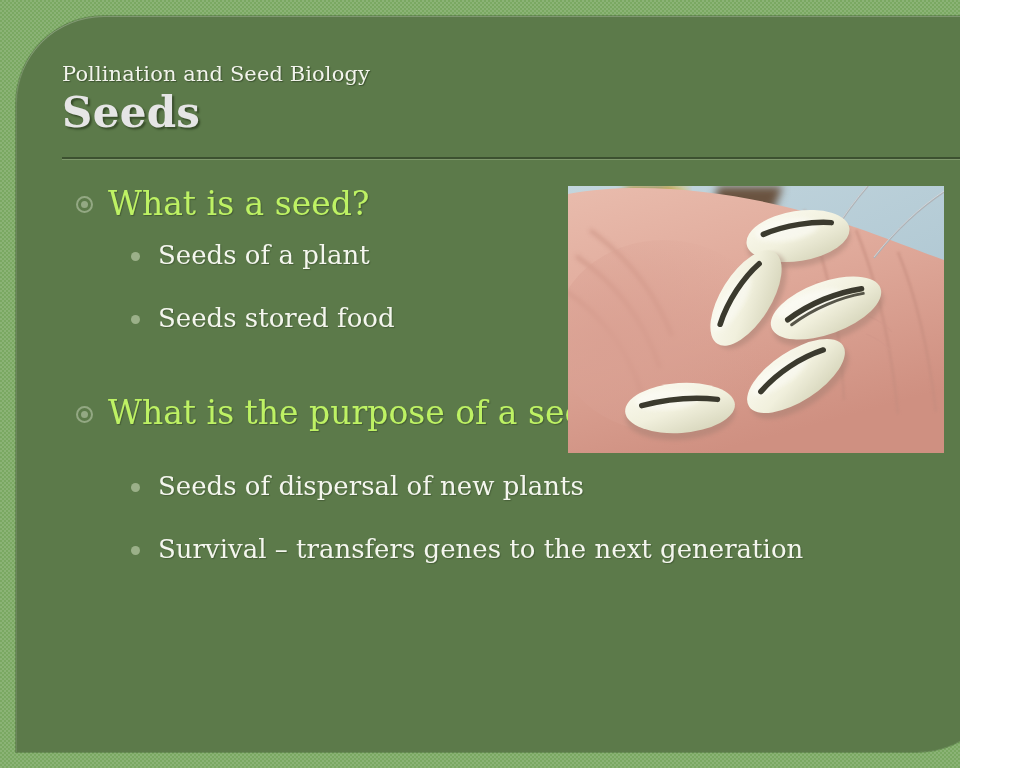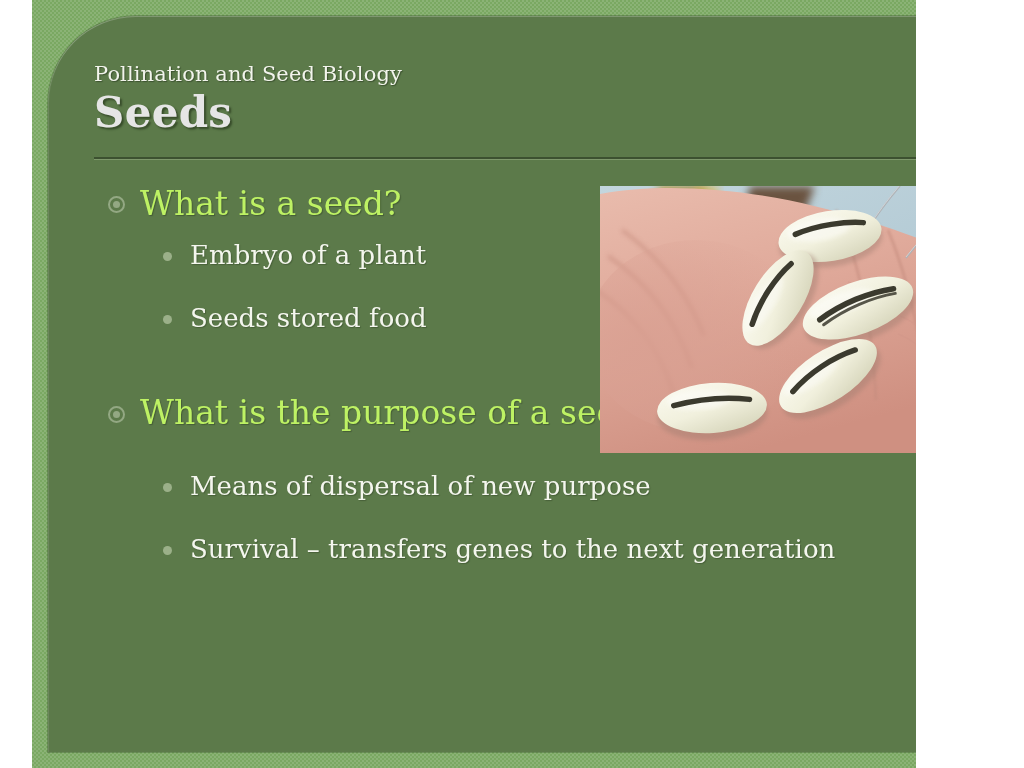--- a/index.html
+++ b/index.html
@@ -10,30 +10,29 @@
   body {
     width: 1024px;
     height: 768px;
     overflow: hidden;
     font-family: "DejaVu Serif", serif;
   }
 
   
   #slide {
     position: relative;
-    width: 884px;
+    width: 960px;
     height: 768px;
     background-color: #7aa862;
     background-image:
       linear-gradient(45deg, rgba(255,255,255,.13) 25%, transparent 25%, transparent 75%, rgba(255,255,255,.13) 75%),
       linear-gradient(45deg, rgba(255,255,255,.13) 25%, transparent 25%, transparent 75%, rgba(255,255,255,.13) 75%);
     background-size: 4px 4px, 4px 4px;
     background-position: 0 0, 2px 2px;
     overflow: hidden;
-    margin-left: 32px;
   }
 
   
   #panel {
     position: absolute;
     left: 16px;
     top: 16px;
     width: 992px;
     height: 736px;
     background: #5c7a4a;
@@ -179,21 +178,21 @@
 
       <div class="l1">
         <span class="marker"></span>
         <span>What is a seed?</span>
       </div>
 
       <div class="sp-a"></div>
 
       <div class="l2">
         <span class="marker"></span>
-        <span>Embryo of a plant</span>
+        <span>Seeds of a plant</span>
       </div>
 
       <div class="sp-c"></div>
 
       <div class="l2">
         <span class="marker"></span>
         <span>Seeds stored food</span>
       </div>
 
       <div class="sp-c"></div>
@@ -203,21 +202,21 @@
 
       <div class="l1">
         <span class="marker"></span>
         <span>What is the purpose of a seed?</span>
       </div>
 
       <div class="sp-d"></div>
 
       <div class="l2">
         <span class="marker"></span>
-        <span>Means of dispersal of new purpose</span>
+        <span>Seeds of dispersal of new plants</span>
       </div>
 
       <div class="sp-c"></div>
 
       <div class="l2">
         <span class="marker"></span>
         <span>Survival – transfers genes to the next generation</span>
       </div>
 
     </div>

